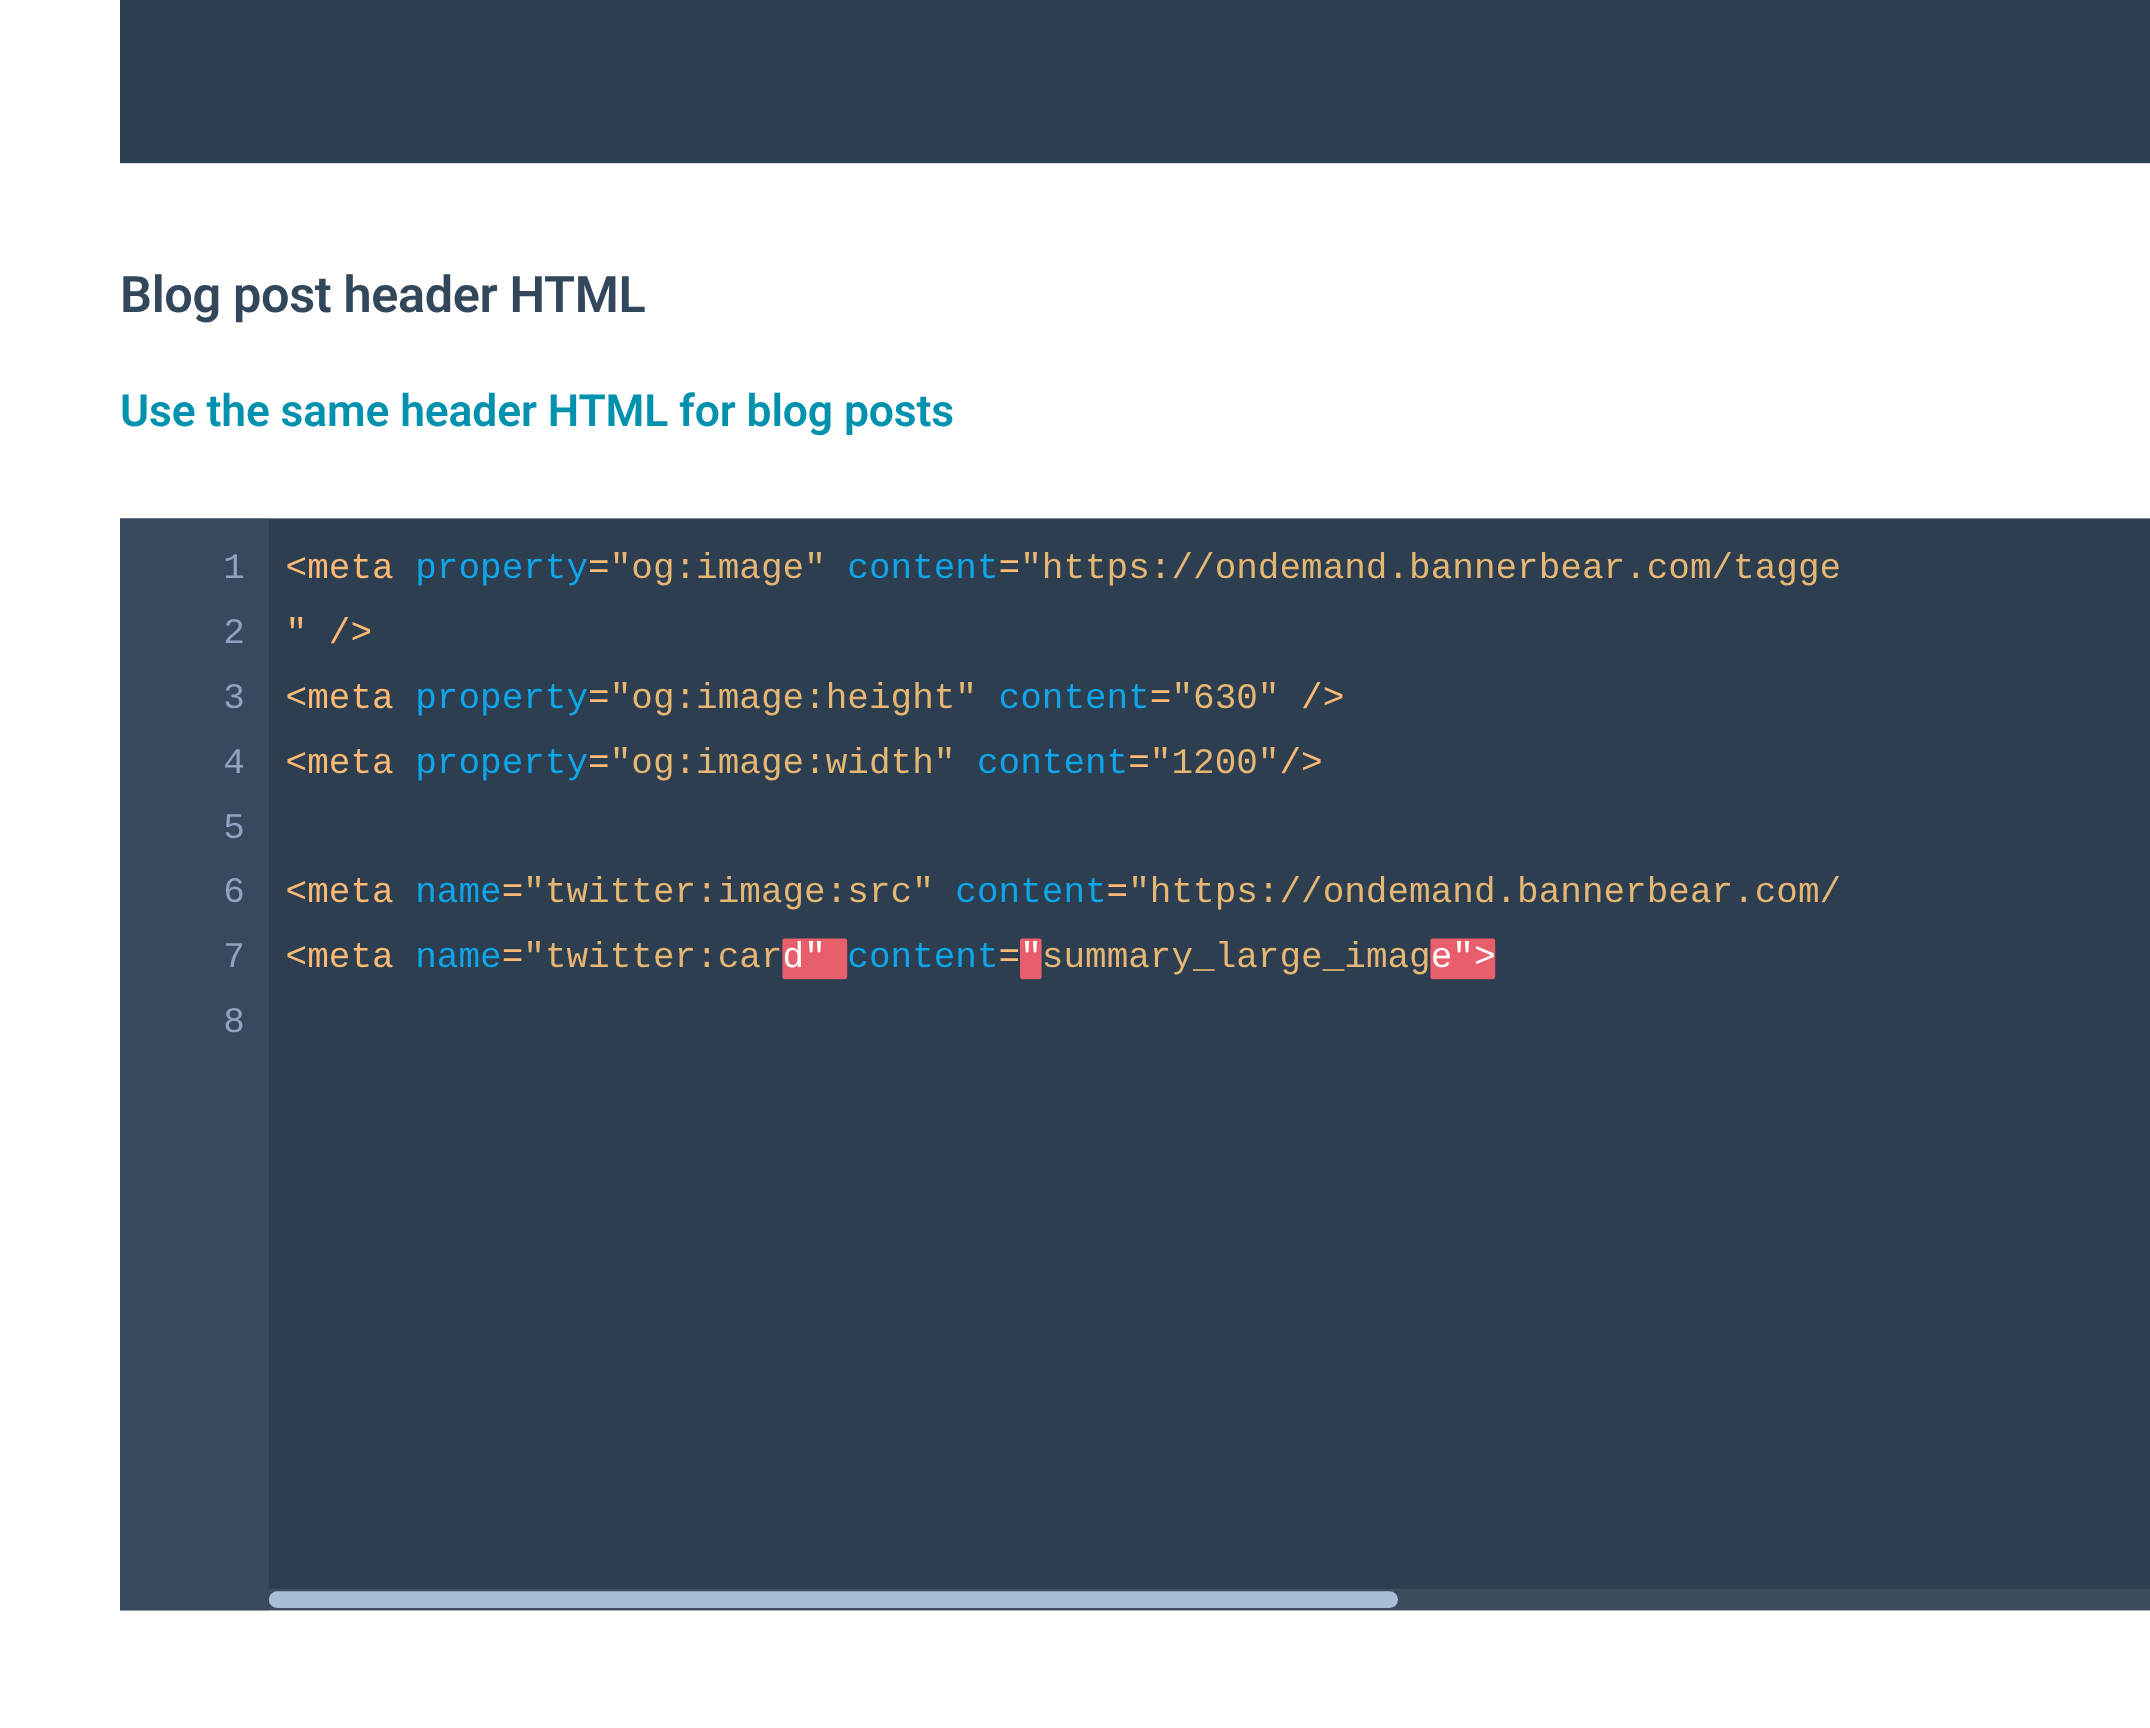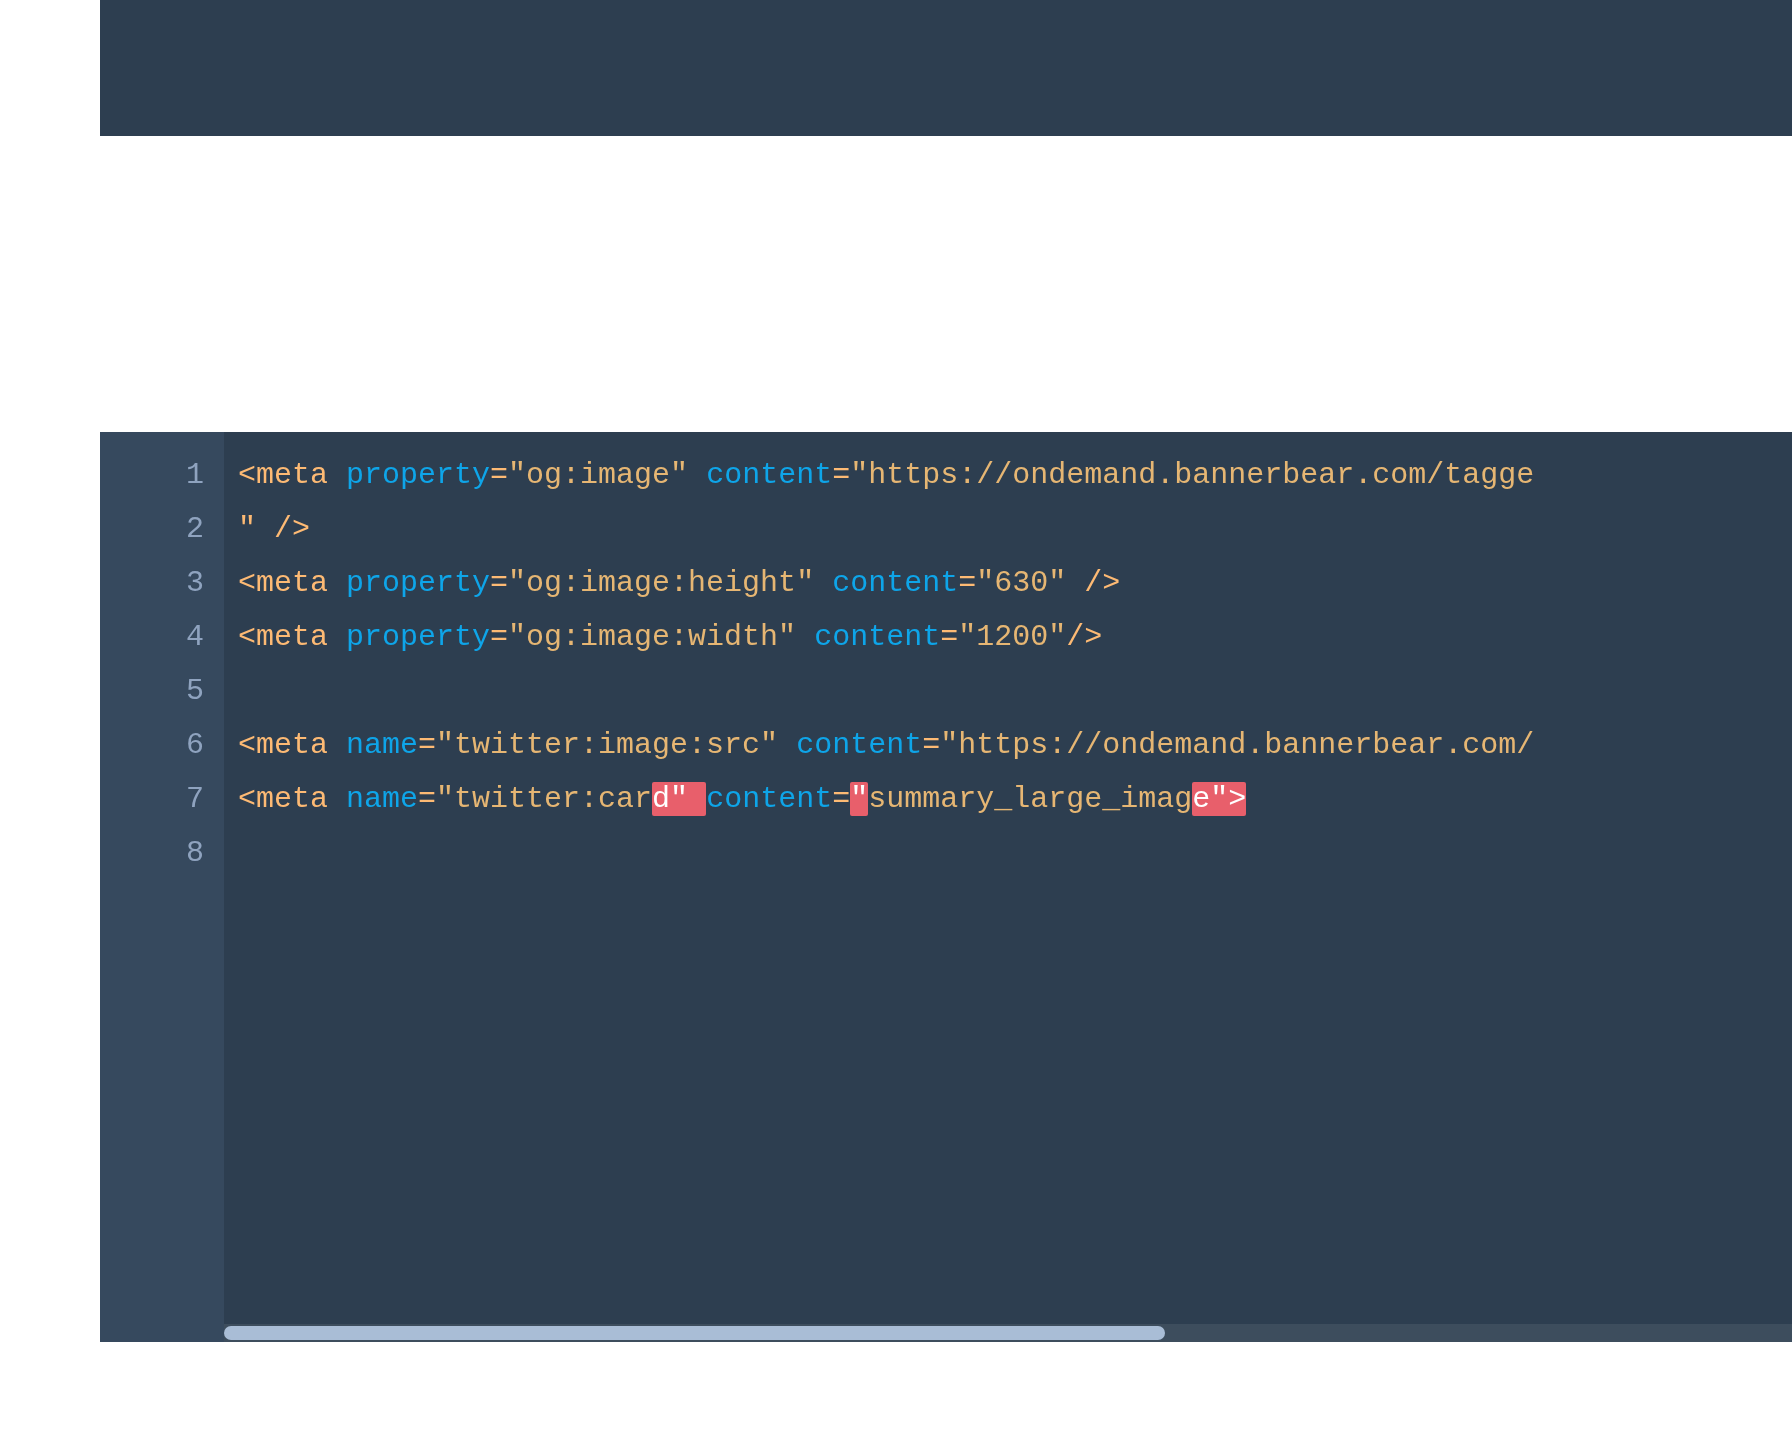--- a/index.html
+++ b/index.html
@@ -134,21 +134,23 @@
     cursor: pointer;
   }
 </style>
 </head>
 <body>
 
 <div class="page-wrap">
 
   <div class="top-strip"></div>
 
-
+  <h2 class="section-title">Blog post header HTML</h2>
+
+  <a class="subsection-link">Use the same header HTML for blog posts</a>
 
   <div class="code-editor">
     <div class="gutter">
       <div class="gutter-line">1</div>
       <div class="gutter-line">2</div>
       <div class="gutter-line">3</div>
       <div class="gutter-line">4</div>
       <div class="gutter-line">5</div>
       <div class="gutter-line">6</div>
       <div class="gutter-line">7</div>

